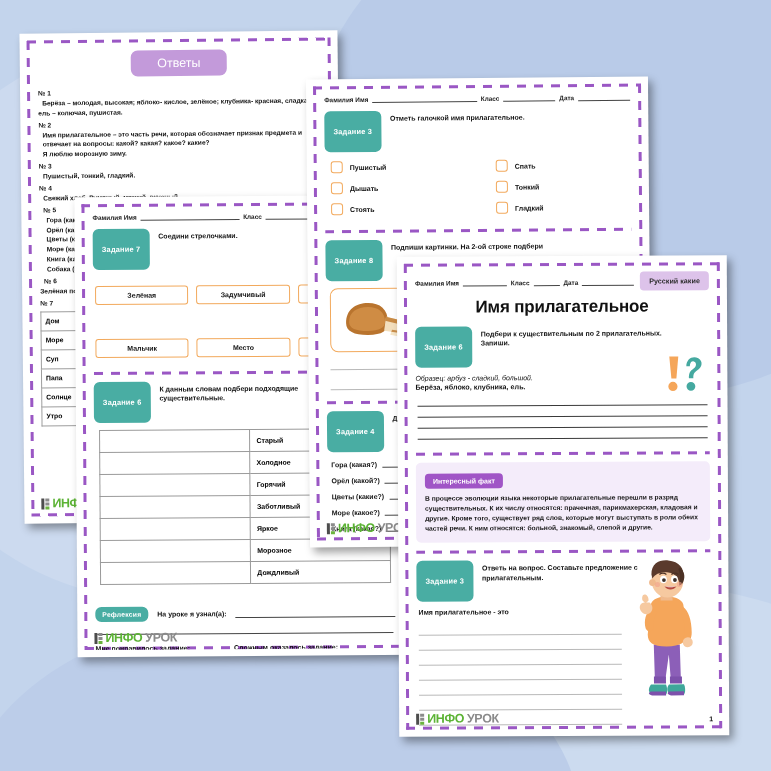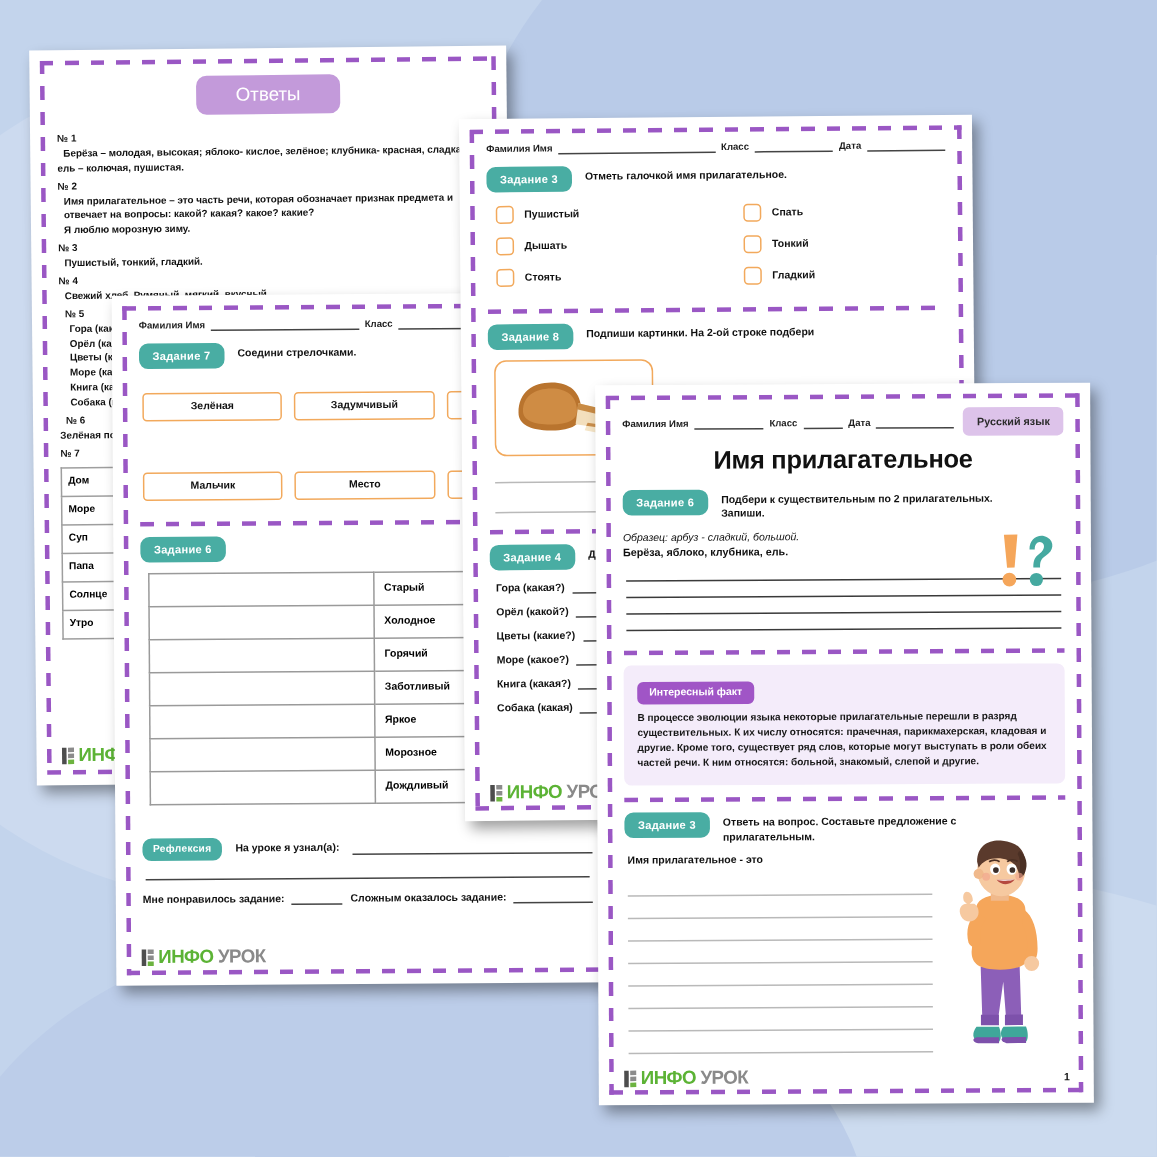--- a/index.html
+++ b/index.html
@@ -64,21 +64,21 @@
     display:flex;align-items:flex-end;gap:4px;
     font-size:6.4px;font-weight:bold;color:#1c1c1c;white-space:nowrap;
     margin-bottom:8px;
   }
   .name-row .line{border-bottom:1px solid #444;flex:1;height:7px;}
   .name-row .line.s{flex:0 0 26px;}
   .name-row .line.m{flex:0 0 52px;}
 
   .task-badge{
     display:inline-block;background:#49ada3;color:#fff;
-    border-radius:6px;padding:4px 9px;
+    border-radius:6px;padding:16px 9px;
     font-size:7.4px;font-weight:bold;letter-spacing:.2px;
     white-space:nowrap;
   }
   .task-row{display:flex;align-items:flex-start;gap:9px;margin:6px 0 7px;}
   .task-text{font-size:7px;font-weight:bold;color:#111;line-height:1.35;padding-top:3px;}
 
   .wline{border-bottom:1px solid #b9b9b9;height:10px;}
   .wline-dk{border-bottom:1px solid #3a3a3a;height:10px;}
 
   .chk{
@@ -273,20 +273,24 @@
     <div class="match-grid" style="margin-top:34px">
       <div class="wordbox">Мальчик</div>
       <div class="wordbox">Место</div>
       <div class="wordbox">Поляна</div>
     </div>
 
     <div class="divider-dash" style="margin-top:14px"></div>
 
     <div class="task-row">
       <span class="task-badge">Задание 6</span>
+      <span class="task-text">
+        <span>К данным словам подбери подходящие</span><br>
+        <span>существительные.</span>
+      </span>
     </div>
 
     <table class="t7table">
       <tbody>
           <tr>
             <td class="left"></td>
             <td>Старый</td>
           </tr>
       <tr>
             <td class="left"></td>
@@ -467,21 +471,21 @@
 
     <div style="display:flex;align-items:center;gap:6px">
       <div class="name-row" style="flex:1;margin-bottom:0">
         <span>Фамилия Имя</span>
         <span class="line"></span>
         <span>Класс</span>
         <span class="line s"></span>
         <span>Дата</span>
         <span class="line m"></span>
       </div>
-      <div class="subject-chip">Русский язык</div>
+      <div class="subject-chip">Русский какие</div>
     </div>
 
     <div class="page-title">Имя прилагательное</div>
 
     <div class="task-row" style="margin-top:2px">
       <span class="task-badge">Задание 6</span>
       <span class="task-text" style="max-width:205px">
         <span>Подбери к существительным по 2 прилагательных.</span><br>
         <span>Запиши.</span>
       </span>

